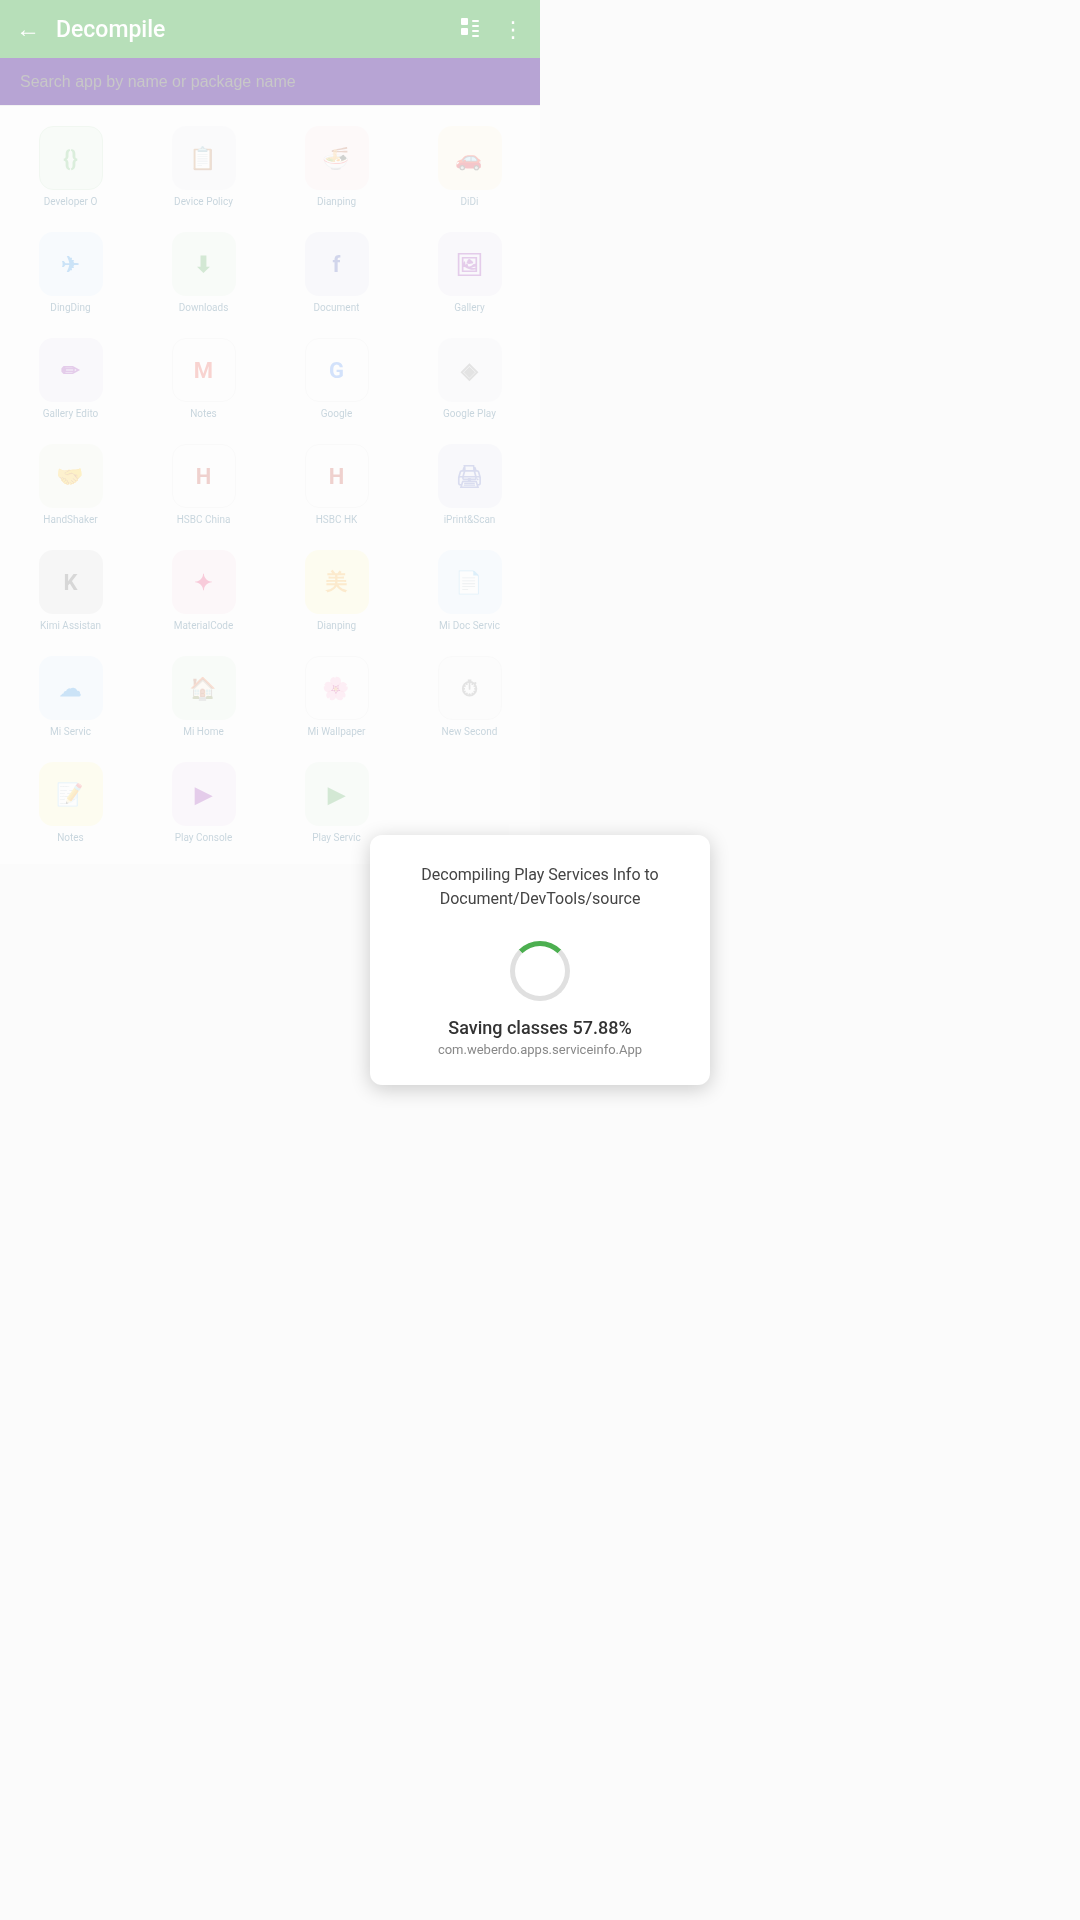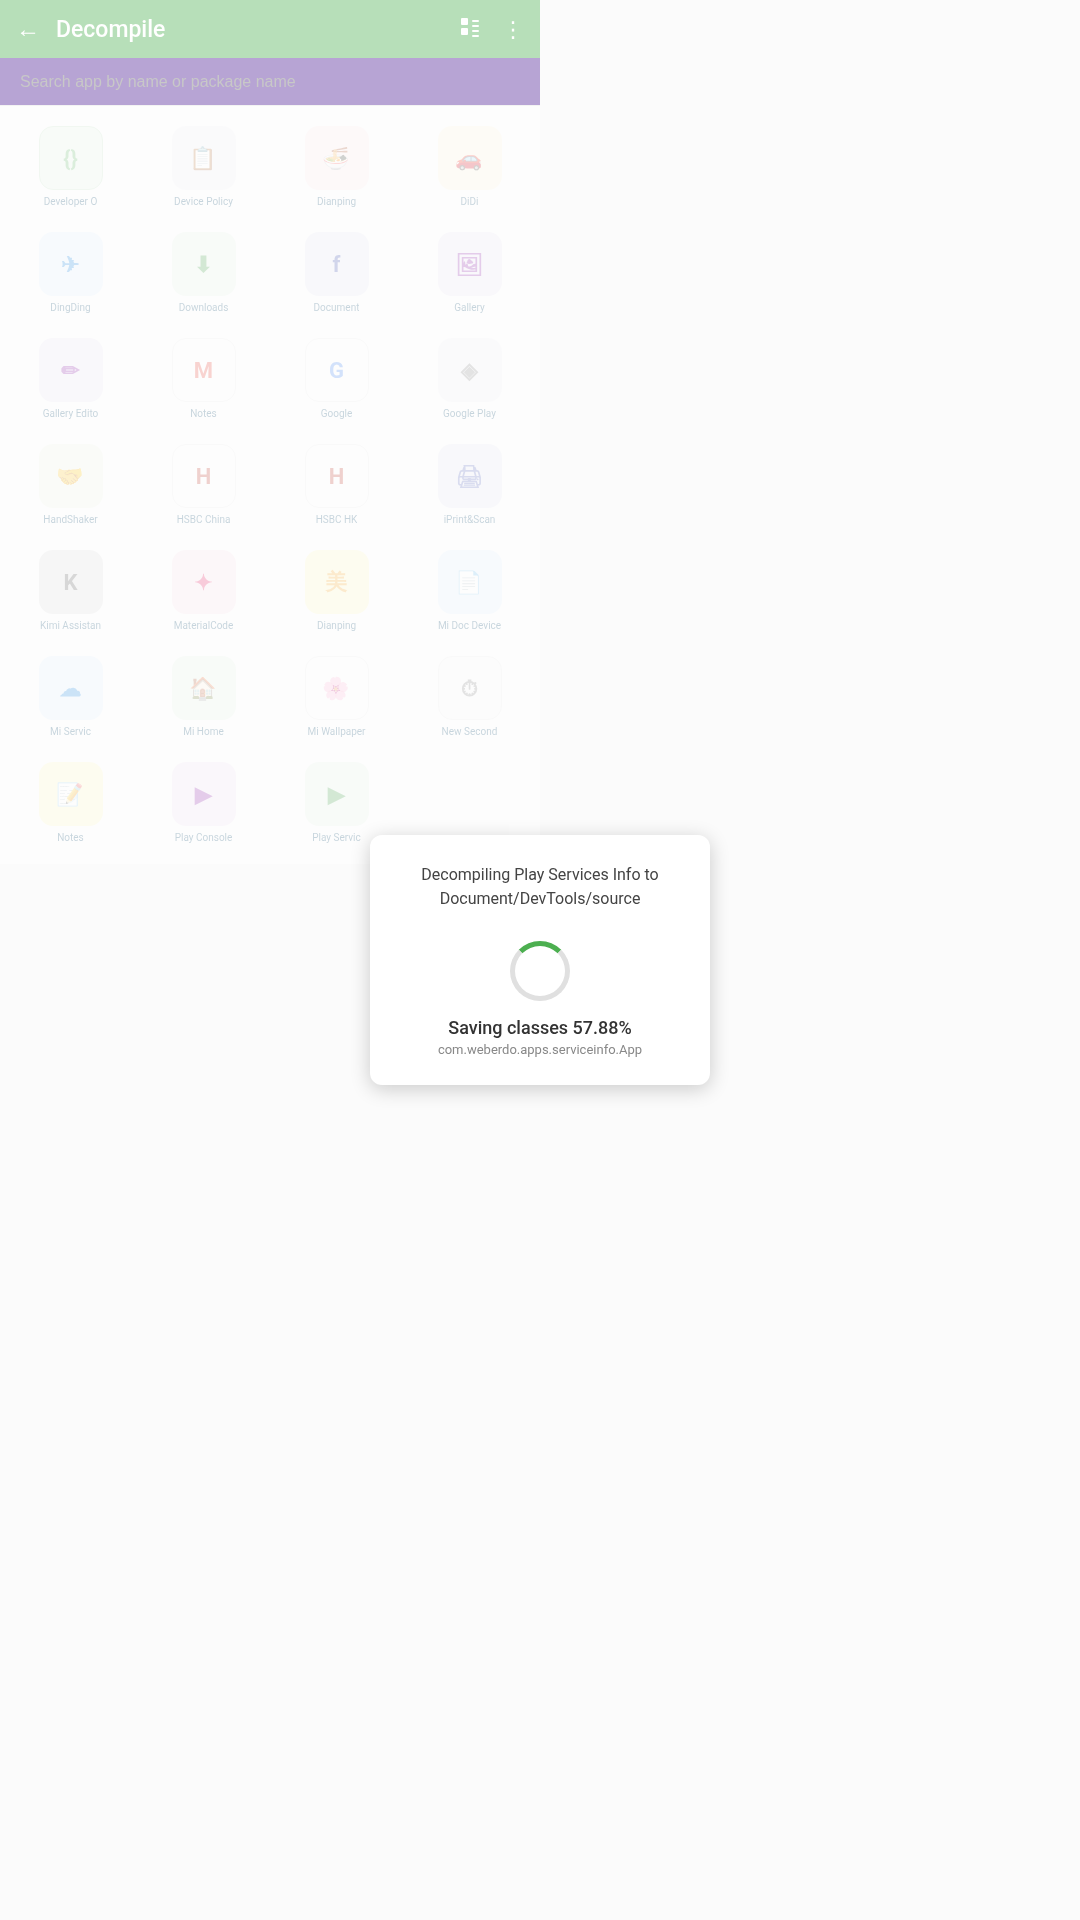--- a/index.html
+++ b/index.html
@@ -293,21 +293,21 @@
     <div class="app-item">
       <div class="app-icon icon-materialcode" style="font-size: 22px; font-weight: bold;">✦</div>
       <div class="app-name">MaterialCode</div>
     </div>
     <div class="app-item">
       <div class="app-icon icon-meituan" style="font-size: 22px; font-weight: bold;">美</div>
       <div class="app-name">Dianping</div>
     </div>
     <div class="app-item">
       <div class="app-icon icon-midoc" style="font-size: 22px; font-weight: bold;">📄</div>
-      <div class="app-name">Mi Doc Device</div>
+      <div class="app-name">Mi Doc Servic</div>
     </div>
     <div class="app-item">
       <div class="app-icon icon-midrive" style="font-size: 22px; font-weight: bold;">☁</div>
       <div class="app-name">Mi Servic</div>
     </div>
     <div class="app-item">
       <div class="app-icon icon-mihome" style="font-size: 22px; font-weight: bold;">🏠</div>
       <div class="app-name">Mi Home</div>
     </div>
     <div class="app-item">

